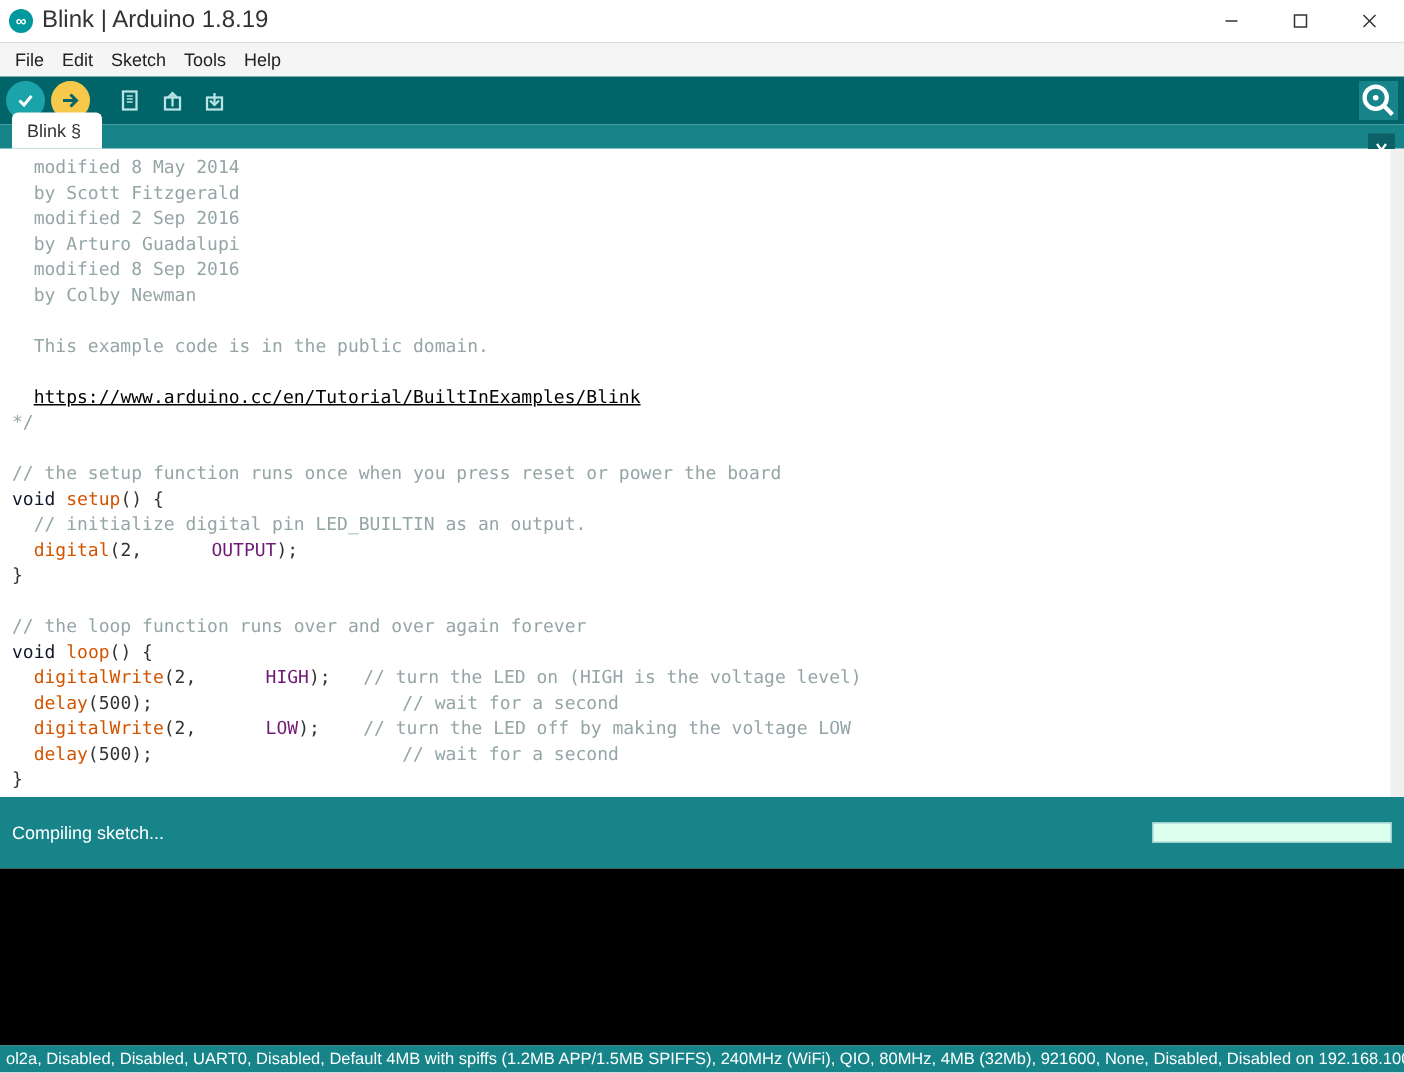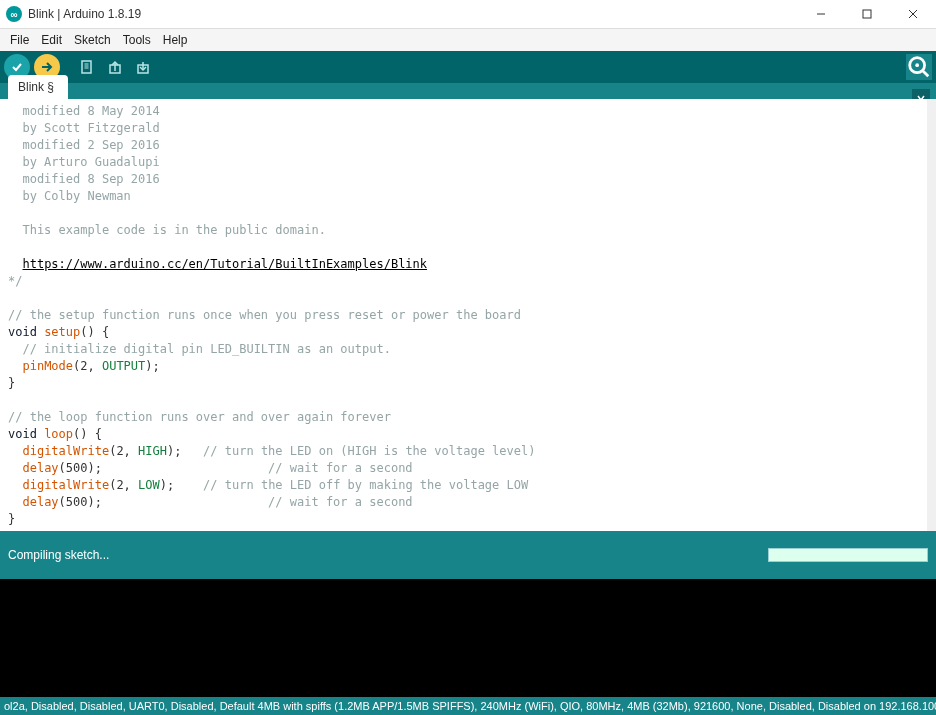--- a/index.html
+++ b/index.html
@@ -23,21 +23,21 @@
       padding-left: 6px;
     }
     .titlebar .app-icon {
       width: 16px; height: 16px;
       border-radius: 50%;
       background: #00979d;
       display: flex; align-items: center; justify-content: center;
       color: #fff; font-size: 10px; font-weight: bold;
       margin-right: 6px;
     }
-    .titlebar .title { color: #333; font-size: 12px; }
+    .titlebar .title { color: #333; font-size: 16px; }
     .titlebar .spacer { flex: 1; }
     .titlebar .win-btn {
       width: 46px; height: 29px;
       display: flex; align-items: center; justify-content: center;
       color: #333;
     }
     .titlebar .win-btn svg { width: 10px; height: 10px; }
     
     .menubar {
       height: 22px;
@@ -126,21 +126,21 @@
       position: absolute;
       right: 0; top: 0;
       width: 9px;
       height: 100%;
       background: #f0f0f0;
     }
     .c-comment { color: #95a5a6; }
     .c-link { color: #000000; text-decoration: underline; }
     .c-keyword { color: #0f172a; }
     .c-function { color: #d35400; }
-    .c-const { color: #15803d; }
+    .c-const { color: #701a75; margin-left: 39px; }
     
     .status-band {
       height: 48px;
       background: #17848a;
       display: flex;
       align-items: center;
       padding: 0 8px;
       color: #fff;
       font-size: 12px;
     }
@@ -269,21 +269,21 @@
 <span class="c-comment">  by Colby Newman</span>
 
 <span class="c-comment">  This example code is in the public domain.</span>
 
   <span class="c-link">https://www.arduino.cc/en/Tutorial/BuiltInExamples/Blink</span>
 <span class="c-comment">*/</span>
 
 <span class="c-comment">// the setup function runs once when you press reset or power the board</span>
 <span class="c-keyword">void</span> <span class="c-function">setup</span>() {
 <span class="c-comment">  // initialize digital pin LED_BUILTIN as an output.</span>
-  <span class="c-function">pinMode</span>(2, <span class="c-const">OUTPUT</span>);
+  <span class="c-function">digital</span>(2, <span class="c-const">OUTPUT</span>);
 }
 
 <span class="c-comment">// the loop function runs over and over again forever</span>
 <span class="c-keyword">void</span> <span class="c-function">loop</span>() {
   <span class="c-function">digitalWrite</span>(2, <span class="c-const">HIGH</span>);   <span class="c-comment">// turn the LED on (HIGH is the voltage level)</span>
   <span class="c-function">delay</span>(500);                       <span class="c-comment">// wait for a second</span>
   <span class="c-function">digitalWrite</span>(2, <span class="c-const">LOW</span>);    <span class="c-comment">// turn the LED off by making the voltage LOW</span>
   <span class="c-function">delay</span>(500);                       <span class="c-comment">// wait for a second</span>
 }
 </pre>

